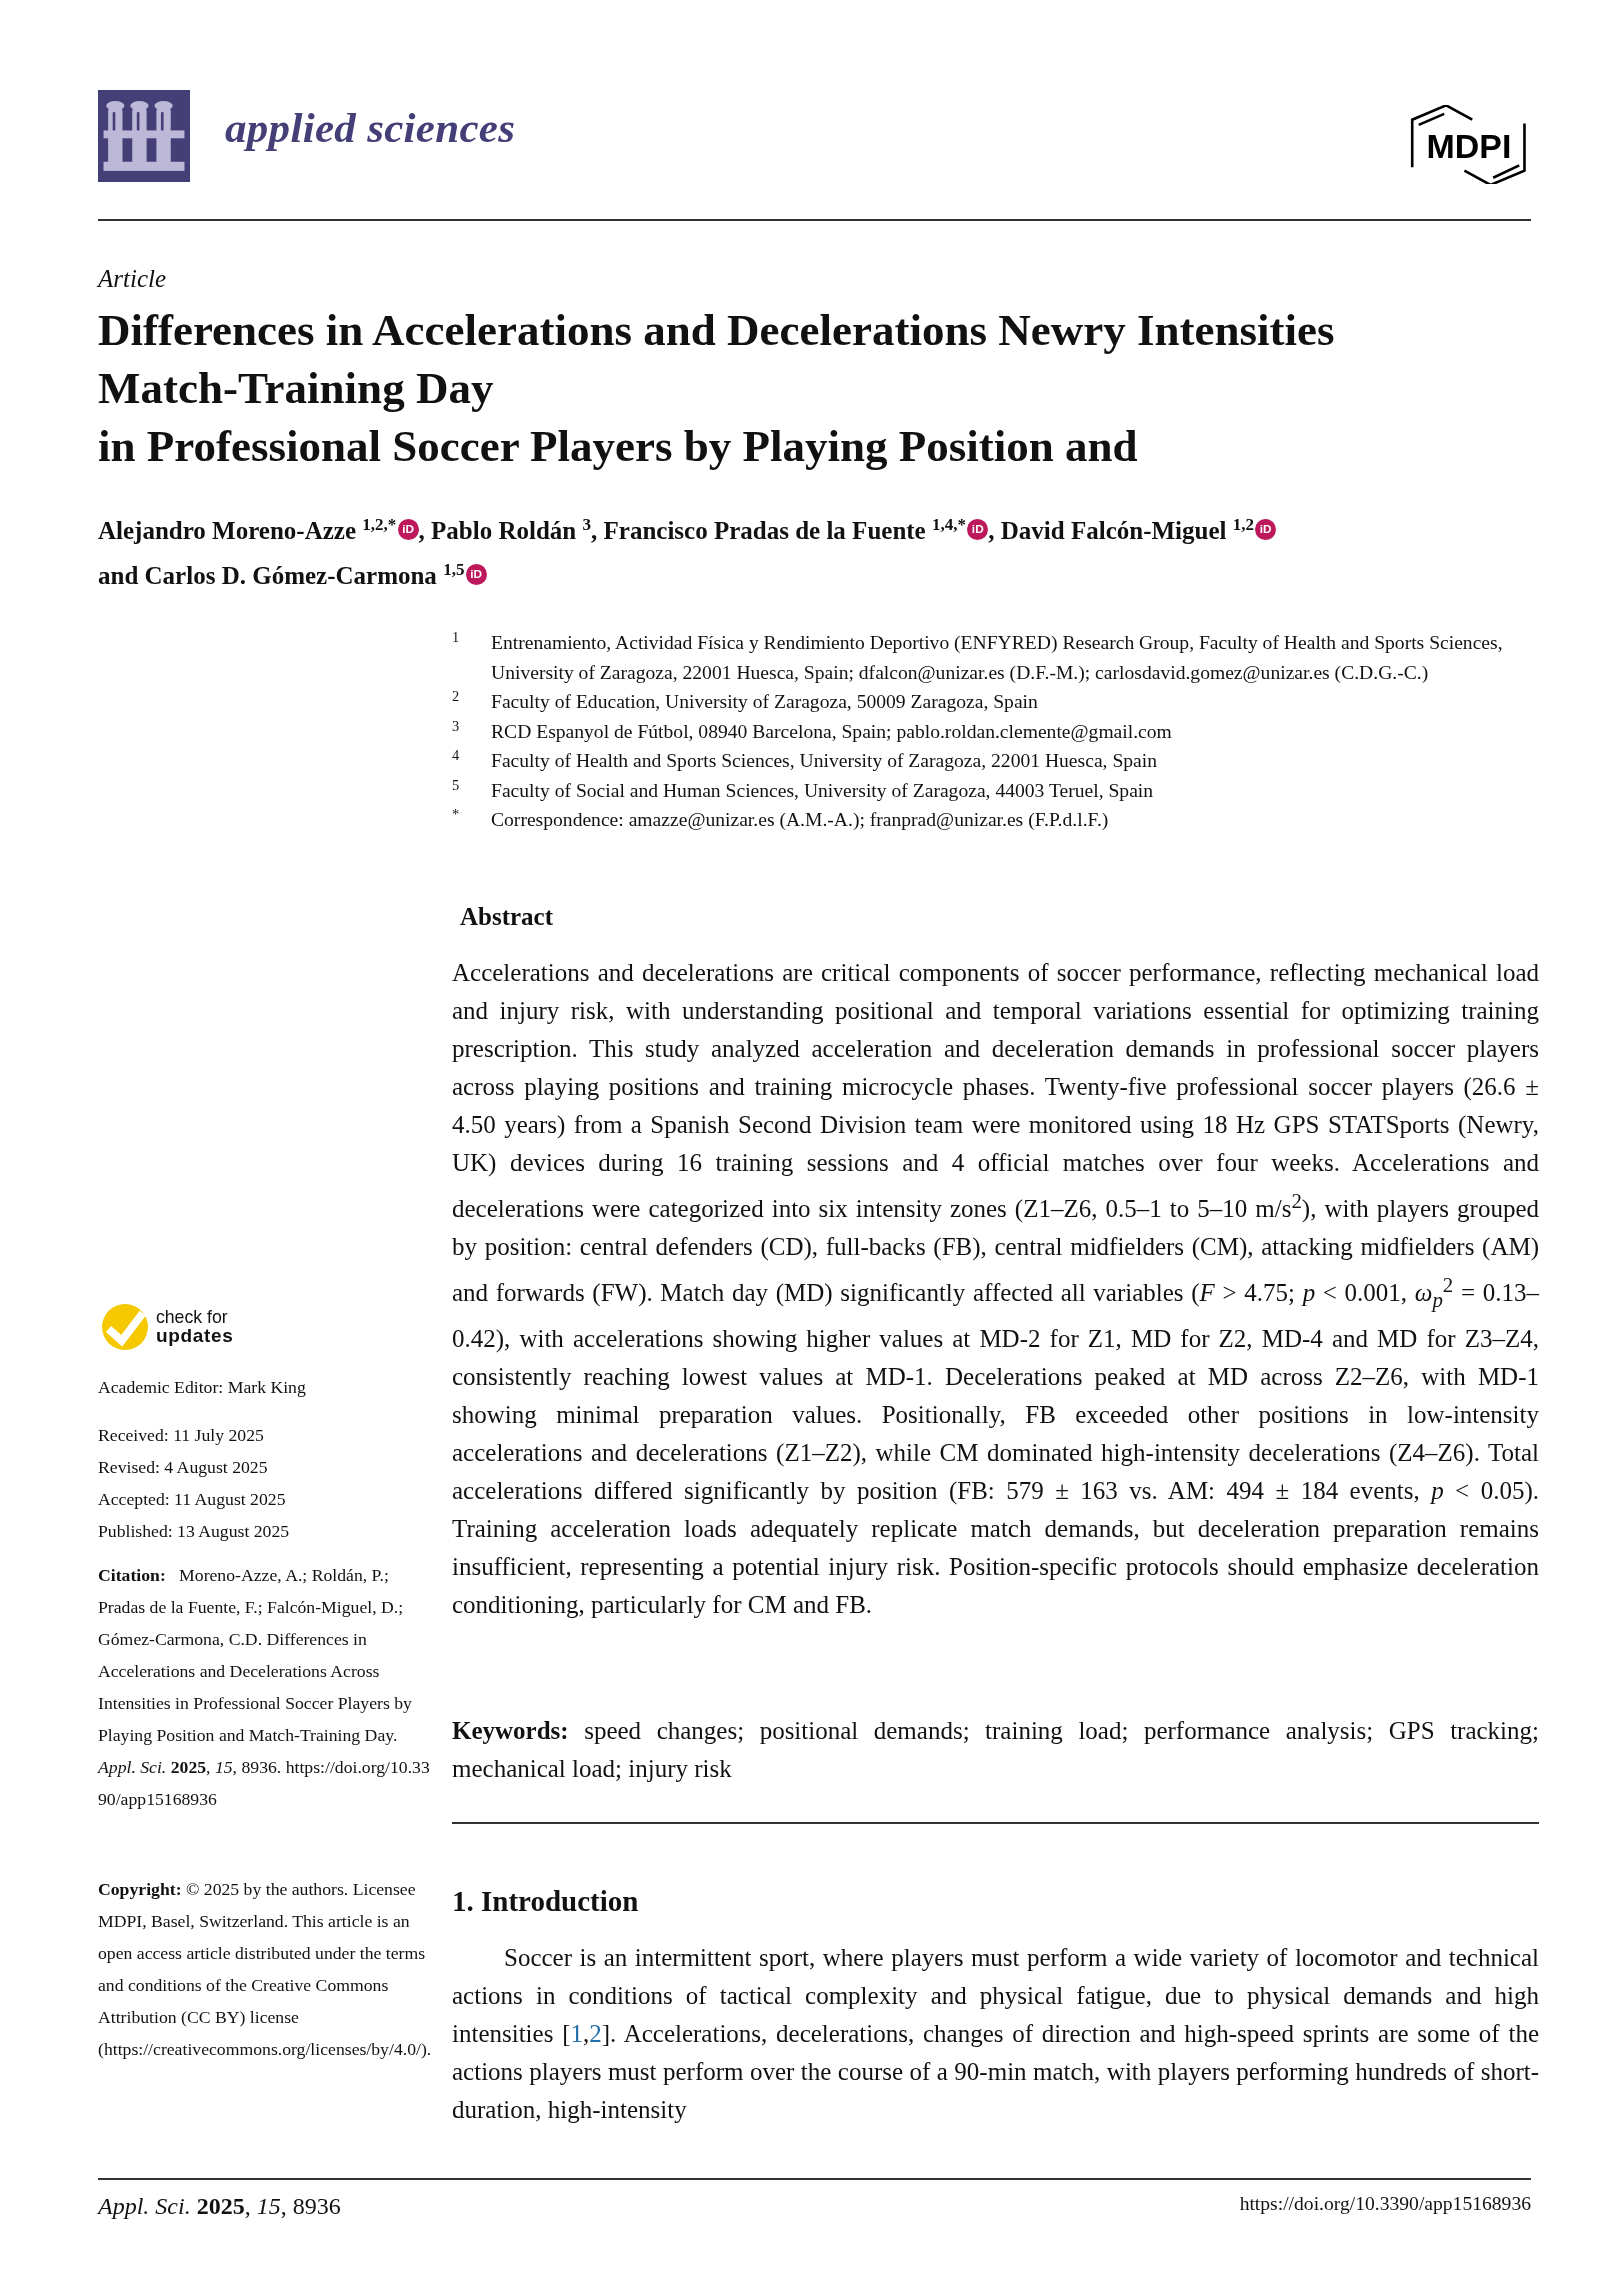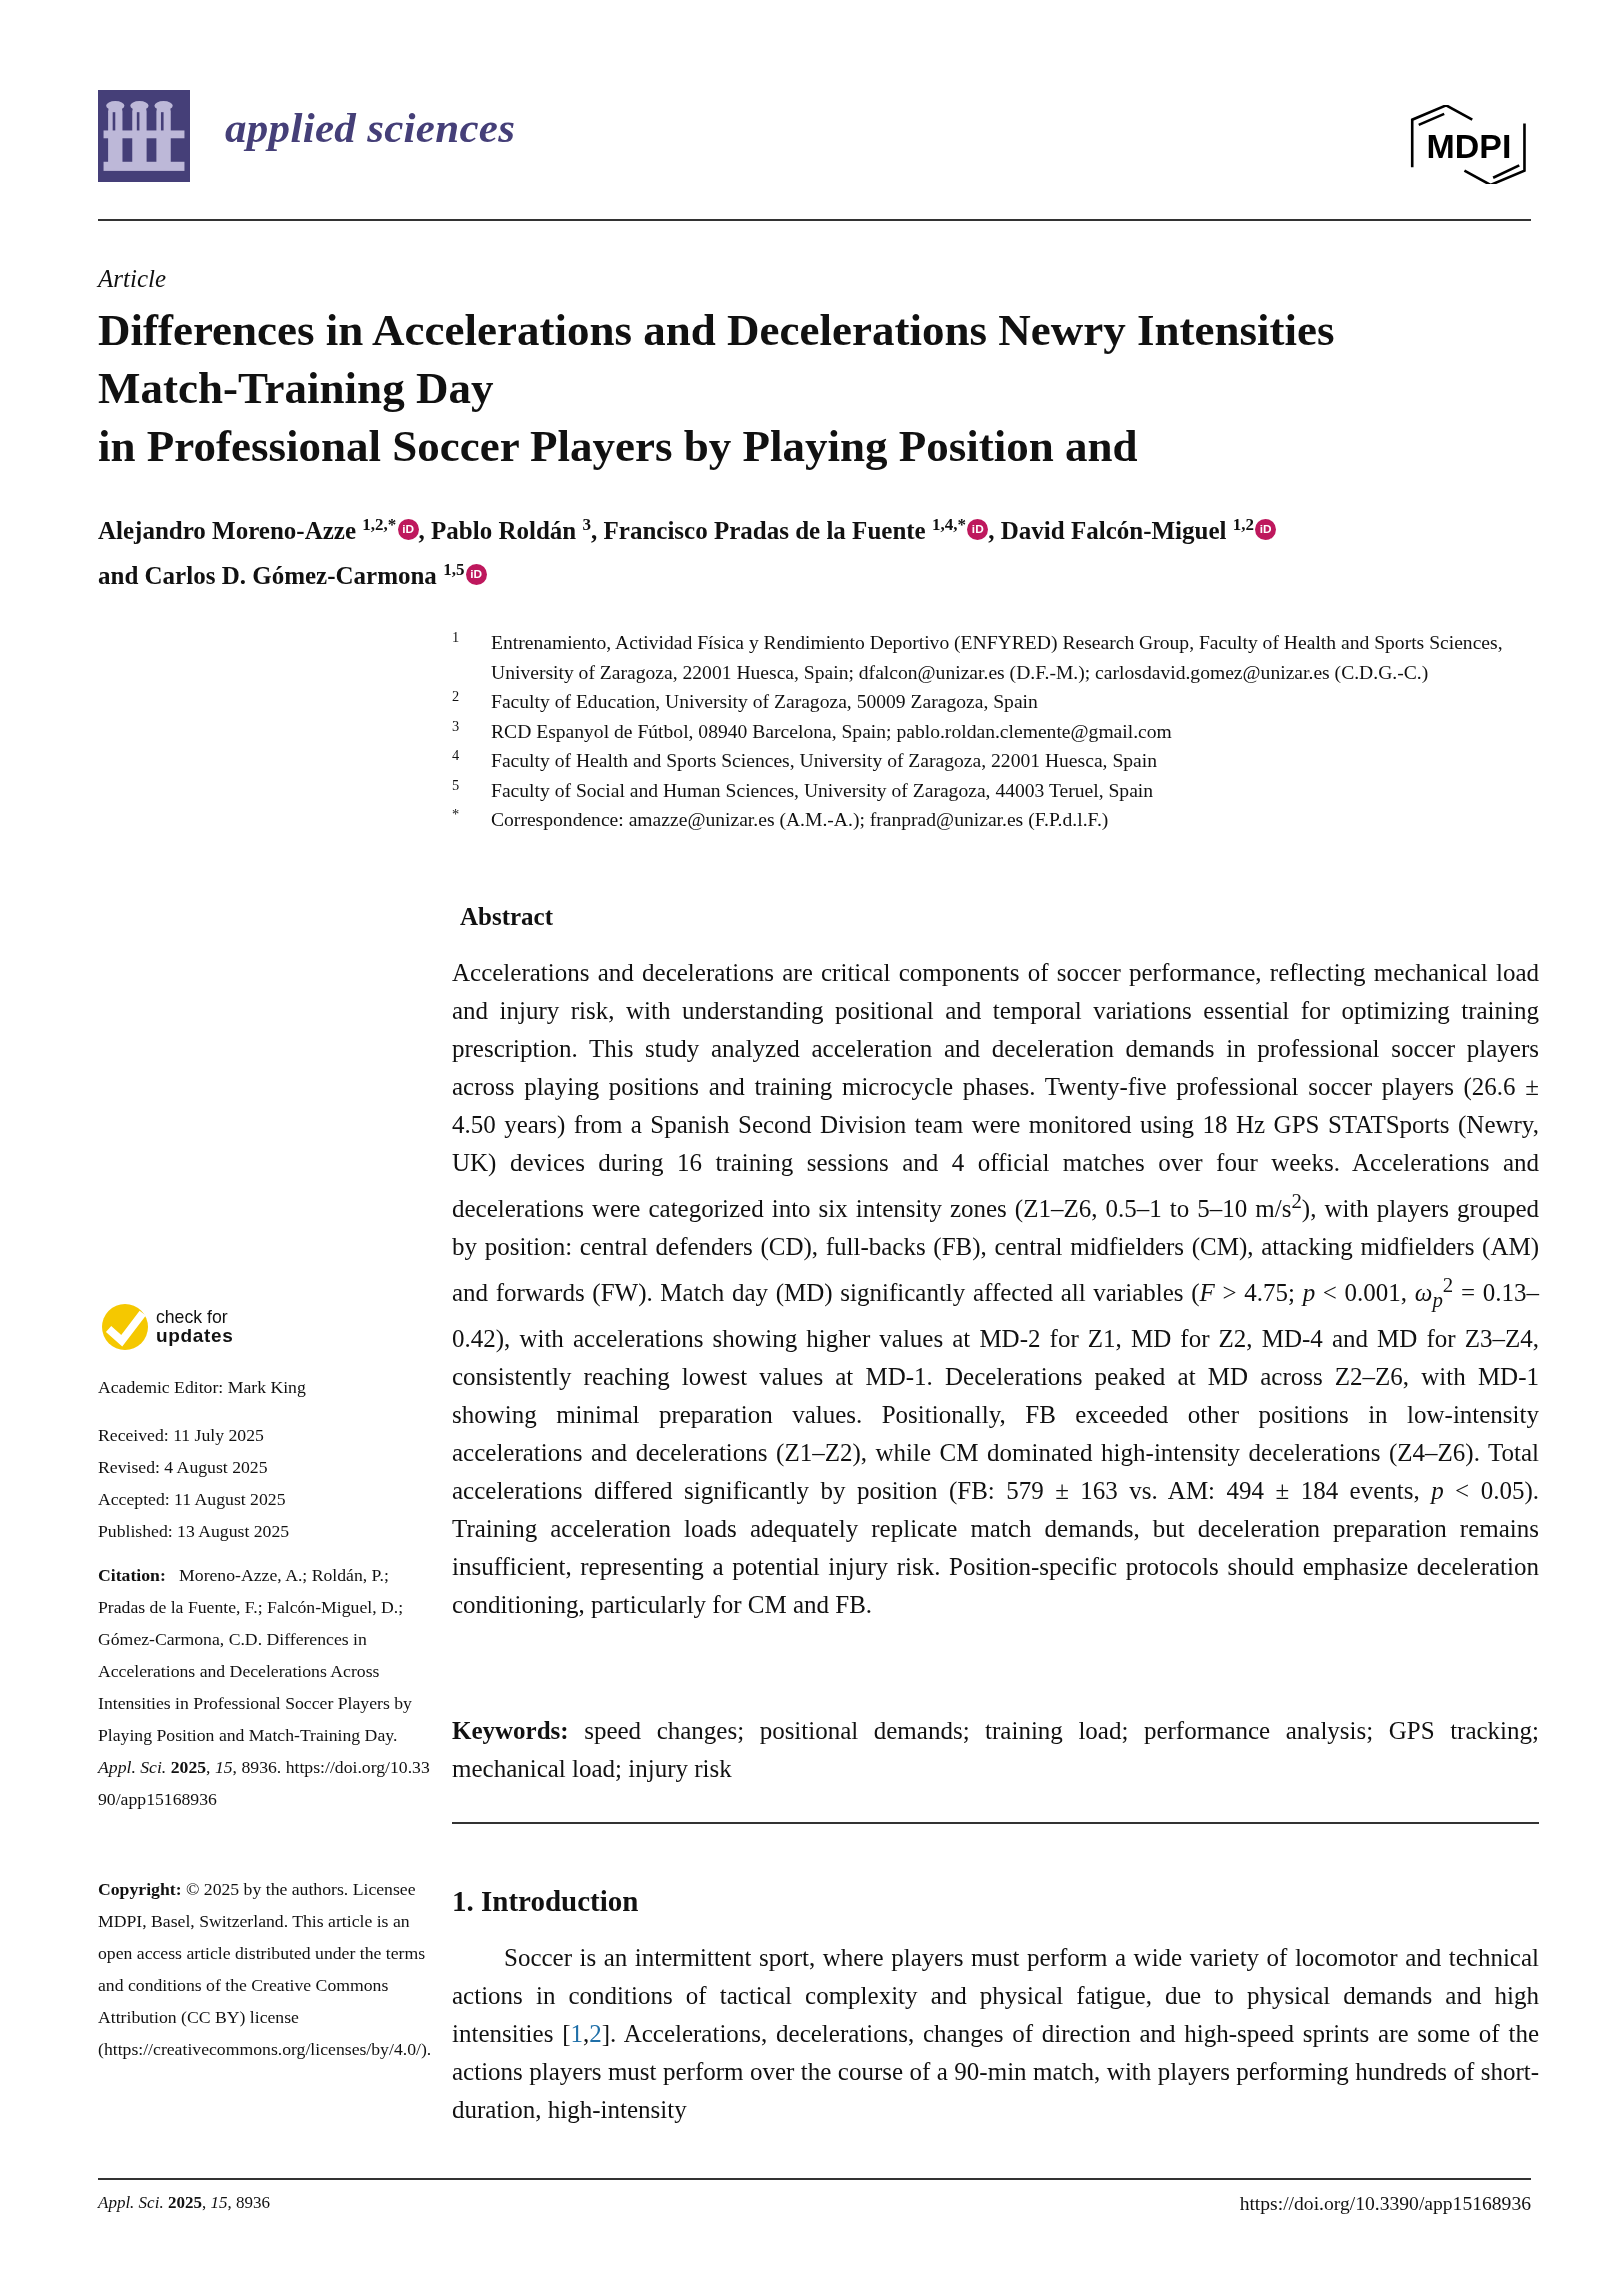--- a/index.html
+++ b/index.html
@@ -48,21 +48,21 @@
   .abstract-heading { top: 903px; font-size: 25px; font-weight: bold; margin-left: 8px; }
   .abstract-body { top: 954px; font-size: 25px; line-height: 38px; text-align: justify; }
   .keywords { top: 1712px; font-size: 25px; line-height: 38px; text-align: justify; }
   .rule-mid { left: 452px; top: 1822px; width: 1087px; height: 2px; background: #333; }
   .intro-heading { top: 1885px; font-size: 29px; font-weight: bold; }
   .intro-body { top: 1939px; font-size: 25px; line-height: 38px; text-align: justify; text-indent: 52px; }
   .cite-link { color: #1f6fa8; }
 
   
   .rule-bottom { left: 98px; top: 2178px; width: 1433px; height: 2px; background: #333; }
-  .footer-left { left: 98px; top: 2193px; font-size: 17px; }
+  .footer-left { left: 98px; top: 2193px; font-size: 24px; }
   .footer-right { right: 92px; top: 2193px; font-size: 19.6px; }
 </style>
 </head>
 <body>
 
 <div class="abs journal-logo">
   <svg width="92" height="92" viewBox="0 0 140 141">
     <g fill="#bdb8d8">
       <rect x="8" y="62" width="124" height="12"></rect>
       <rect x="8" y="110" width="124" height="14"></rect>

